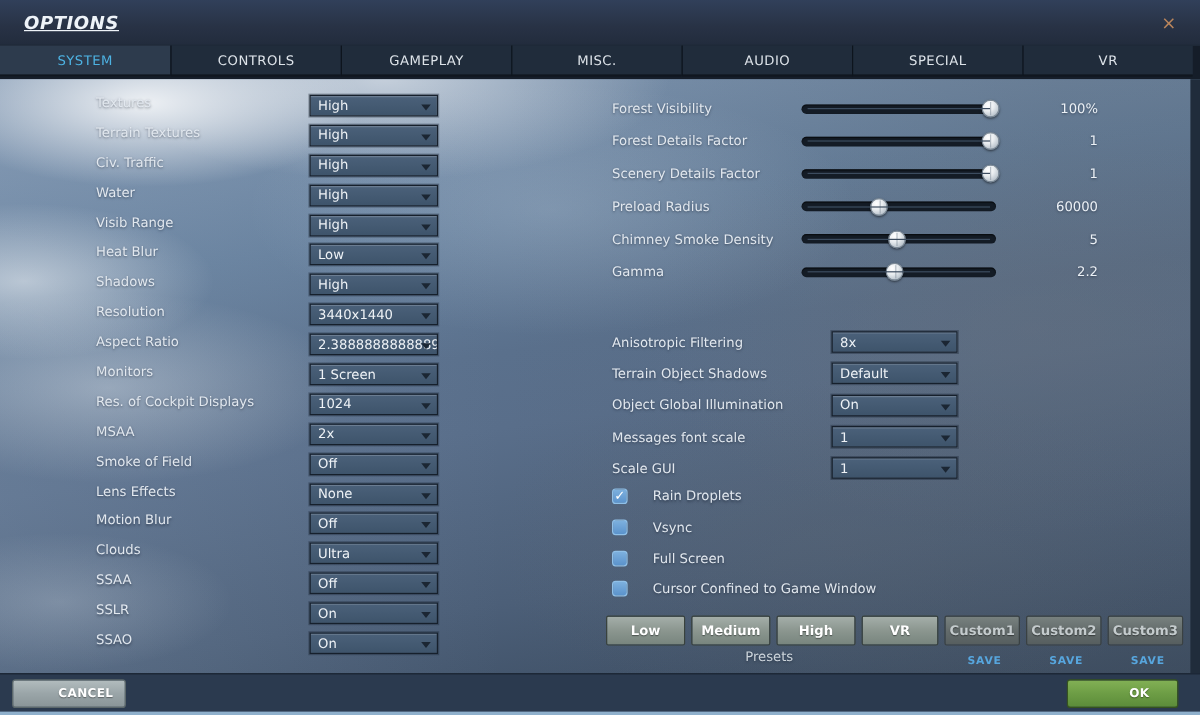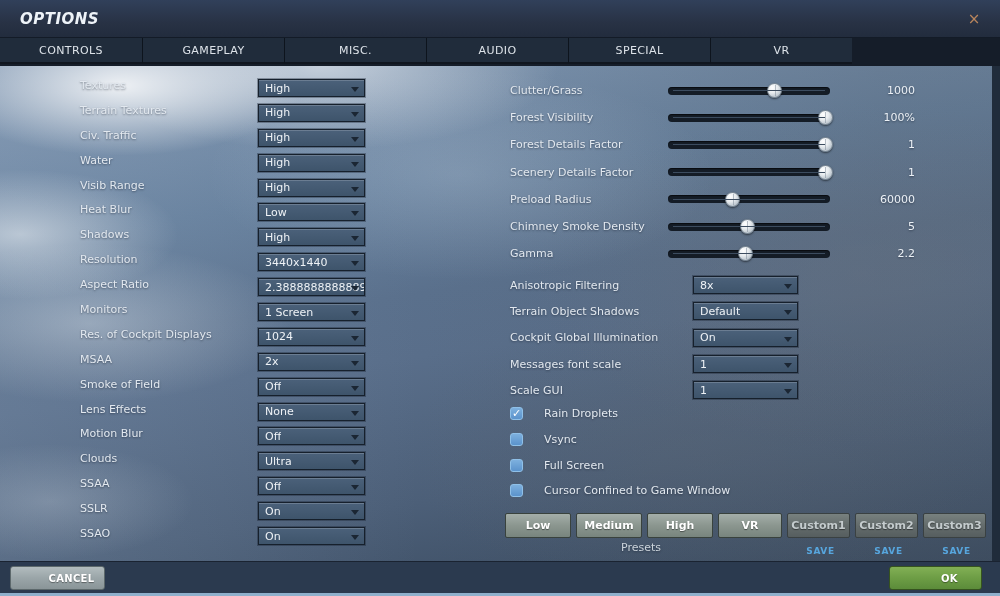--- a/index.html
+++ b/index.html
@@ -6,21 +6,21 @@
   html,body { width:1000px; height:596px; overflow:hidden; }
   body { font-family:"DejaVu Sans","Liberation Sans",sans-serif; position:relative; background:#42536a; }
 
   
   .titlebar {
     position:absolute; left:0; top:0; width:1000px; height:38px;
     background:linear-gradient(180deg,#31405a 0%,#283245 60%,#222c3d 100%);
     border-bottom:1px solid #131b27;
     display:flex; align-items:center;
   }
-  .title { color:#eef3f8; font-size:15px; font-weight:bold; font-style:italic; letter-spacing:.5px; padding-left:20px; }
+  .title { color:#eef3f8; font-size:15px; font-weight:bold; font-style:italic; letter-spacing:.5px; padding-left:20px;text-decoration:underline; }
   .close { position:absolute; right:16px; top:9px; width:20px; height:20px; color:#b9855c; font-size:15px;
            display:flex; align-items:center; justify-content:center; cursor:pointer; }
 
   .tabbar {
     position:absolute; left:0; top:38px; width:1000px; height:28px;
     background:#151d29; display:flex;
   }
   .tab {
     width:142px; height:26px; display:flex; align-items:center; justify-content:center;
     background:#202c3b; border-left:1px solid #0d141d; border-bottom:2px solid #10161f;
@@ -121,20 +121,21 @@
 </style>
 </head>
 <body>
 
 <div class="titlebar">
   <span class="title">OPTIONS</span>
   <span class="close">×</span>
 </div>
 
 <div class="tabbar">
+  <div class="tab active">SYSTEM</div>
   <div class="tab">CONTROLS</div>
   <div class="tab">GAMEPLAY</div>
   <div class="tab">MISC.</div>
   <div class="tab">AUDIO</div>
   <div class="tab">SPECIAL</div>
   <div class="tab">VR</div>
 </div>
 
 <div class="content">
 
@@ -270,27 +271,20 @@
       <span class="lbl">SSAO</span>
       <div class="dd">
         <span class="ddv">On</span>
         <span class="dda"></span>
       </div>
     </div>
   </div>
 
   <div class="slidercol">
     <div class="srow">
-      <span class="slbl">Clutter/Grass</span>
-      <div class="track">
-        <div class="thumb" style="left: calc(66% - 7.5px);"></div>
-      </div>
-      <span class="sval">1000</span>
-    </div>
-    <div class="srow">
       <span class="slbl">Forest Visibility</span>
       <div class="track">
         <div class="thumb" style="left: calc(97% - 7.5px);"></div>
       </div>
       <span class="sval">100%</span>
     </div>
     <div class="srow">
       <span class="slbl">Forest Details Factor</span>
       <div class="track">
         <div class="thumb" style="left: calc(97% - 7.5px);"></div>
@@ -336,21 +330,21 @@
       </div>
     </div>
     <div class="rrow">
       <span class="rlbl">Terrain Object Shadows</span>
       <div class="dd">
         <span class="ddv">Default</span>
         <span class="dda"></span>
       </div>
     </div>
     <div class="rrow">
-      <span class="rlbl">Cockpit Global Illumination</span>
+      <span class="rlbl">Object Global Illumination</span>
       <div class="dd">
         <span class="ddv">On</span>
         <span class="dda"></span>
       </div>
     </div>
     <div class="rrow">
       <span class="rlbl">Messages font scale</span>
       <div class="dd">
         <span class="ddv">1</span>
         <span class="dda"></span>

